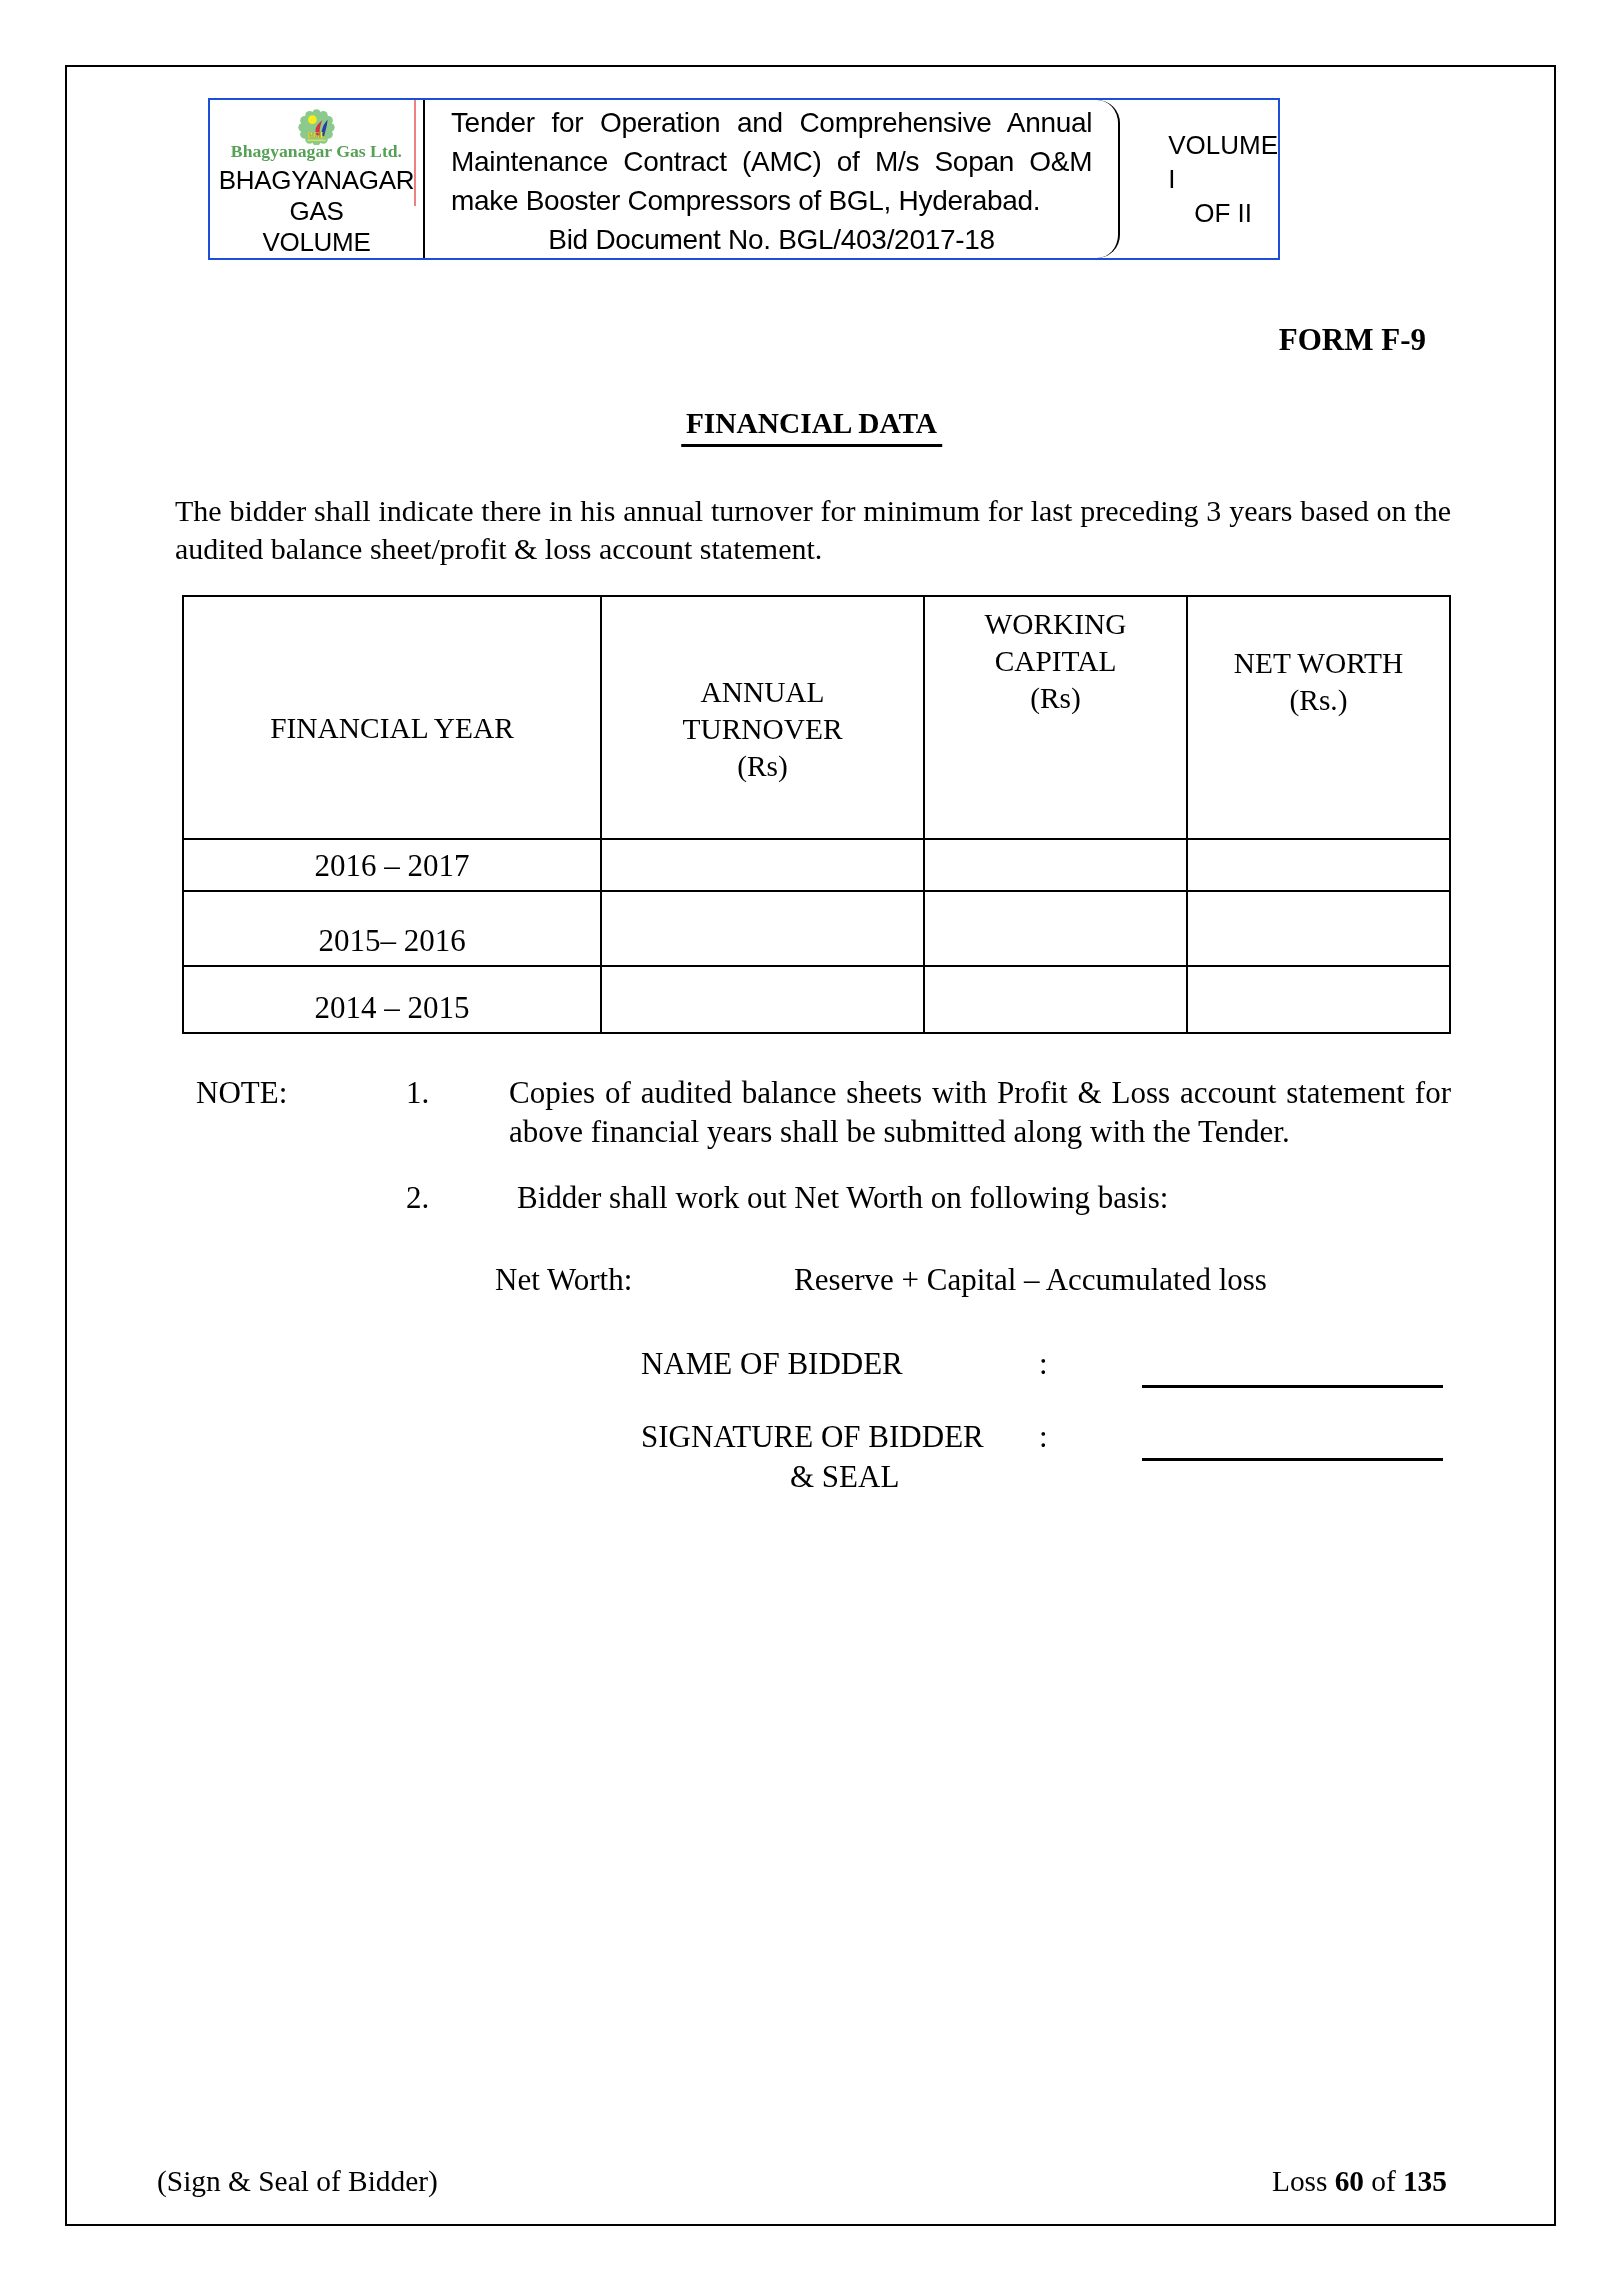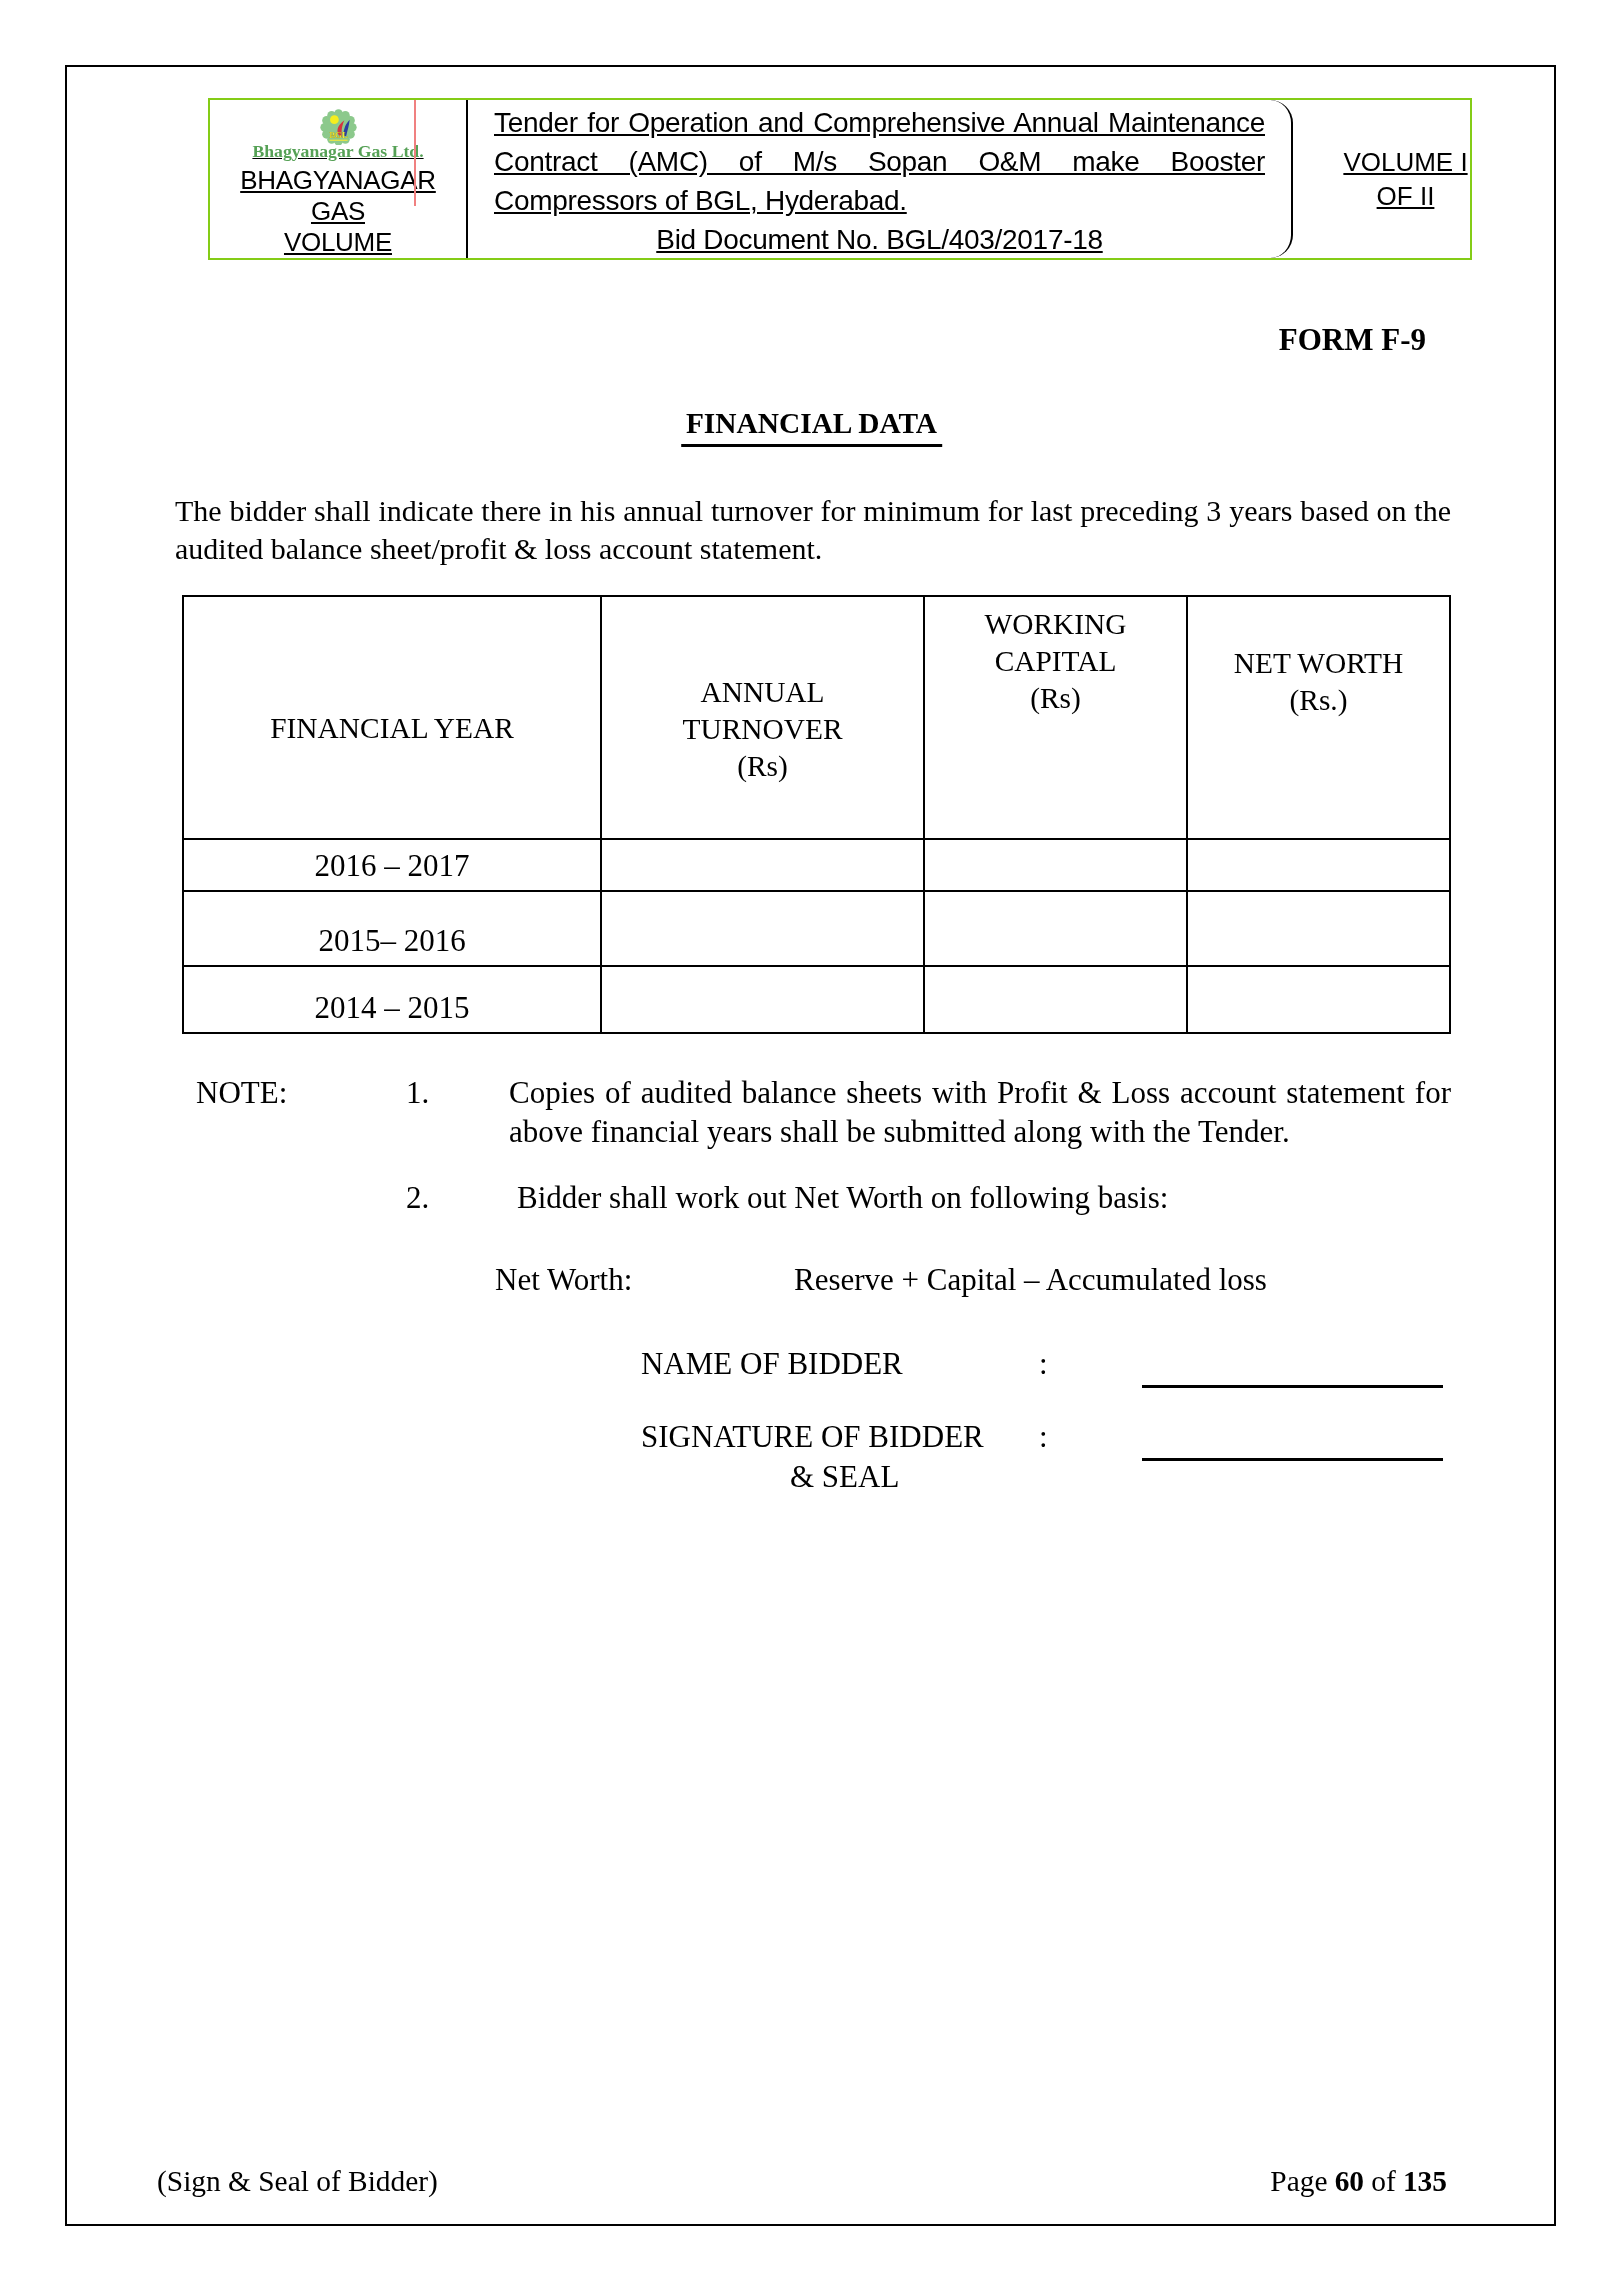--- a/index.html
+++ b/index.html
@@ -6,22 +6,22 @@
   .page{
     position:relative;width:1623px;height:2295px;background:#ffffff;
     font-family:"Liberation Serif",serif;color:#000;overflow:hidden;
   }
   .page-border{
     position:absolute;left:65px;top:65px;width:1491px;height:2161px;
     border:2.6px solid #000;box-sizing:border-box;
   }
   
   .hdr-table{
-    position:absolute;left:208px;top:98px;width:1264px;height:162px;
-    display:flex;border:2px solid #84cc16;box-sizing:border-box;background:#fff;text-decoration:underline;
+    position:absolute;left:208px;top:98px;width:1072px;height:162px;
+    display:flex;border:2px solid #1d4ed8;box-sizing:border-box;background:#fff;
   }
   .hdr-cell{box-sizing:border-box;position:relative;}
   .hdr-logo-cell{width:258px;border-right:2px solid #000;display:flex;flex-direction:column;align-items:center;}
   .hdr-title-cell{width:825px;border-right:2px solid #000;
     font-family:"Liberation Sans",sans-serif;font-size:28px;line-height:39px;
     padding:3.3px 26px 0 26px;letter-spacing:-0.3px;border-radius:23px;}
   .hdr-vol-cell{flex:1;display:flex;flex-direction:column;justify-content:center;align-items:center;
     font-family:"Liberation Sans",sans-serif;font-size:26px;line-height:34px;margin-left:48px;}
   .tender-text{text-align:justify;text-justify:inter-word;}
   .bid-doc{text-align:center;}
@@ -166,16 +166,16 @@
   <div class="abs" style="left:1039px;top:1344px">:</div>
   <div class="blank-line" style="left:1142px;top:1385px;width:301px"></div>
 
   <div class="abs" style="left:641px;top:1417px">SIGNATURE OF BIDDER</div>
   <div class="abs" style="left:1039px;top:1417px">:</div>
   <div class="blank-line" style="left:1142px;top:1458px;width:301px"></div>
   <div class="abs" style="left:790px;top:1457px">&amp; SEAL</div>
 
   <div class="footer-left">(Sign &amp; Seal of Bidder)</div>
   <div class="footer-right">
-    <span>Page</span><b>60</b><span>of</span><b>135</b>
+    <span>Loss</span><b>60</b><span>of</span><b>135</b>
   </div>
 </div>
 
 
 </body></html>

